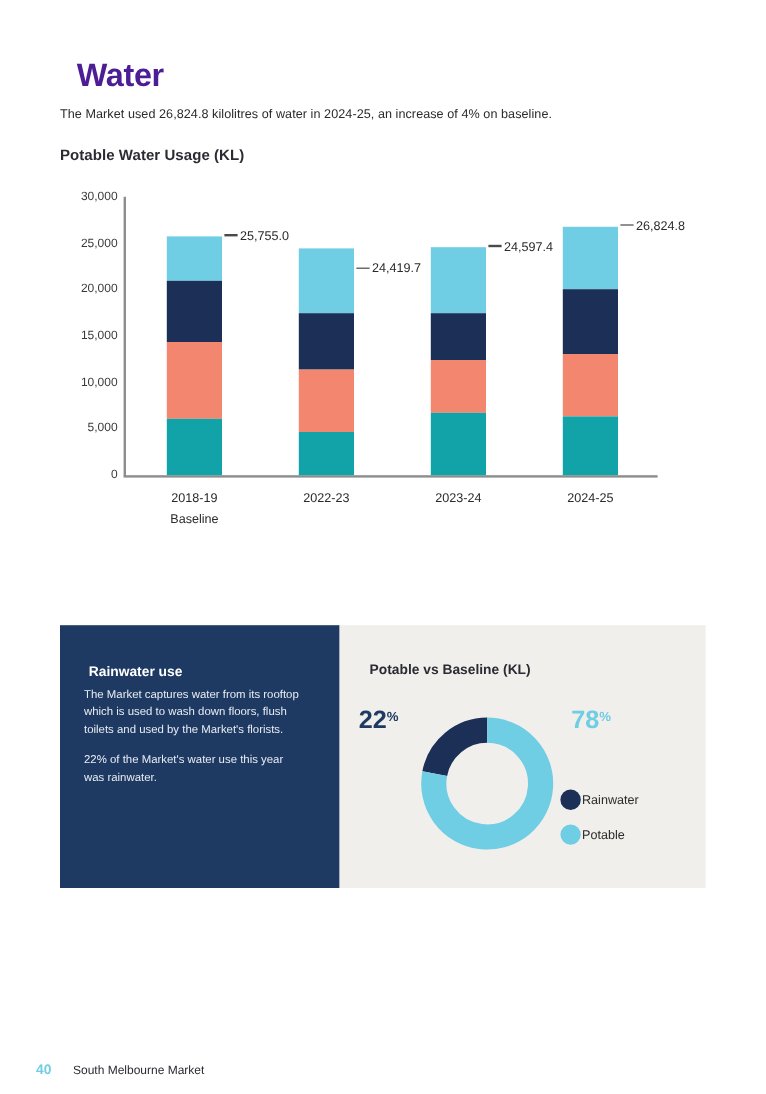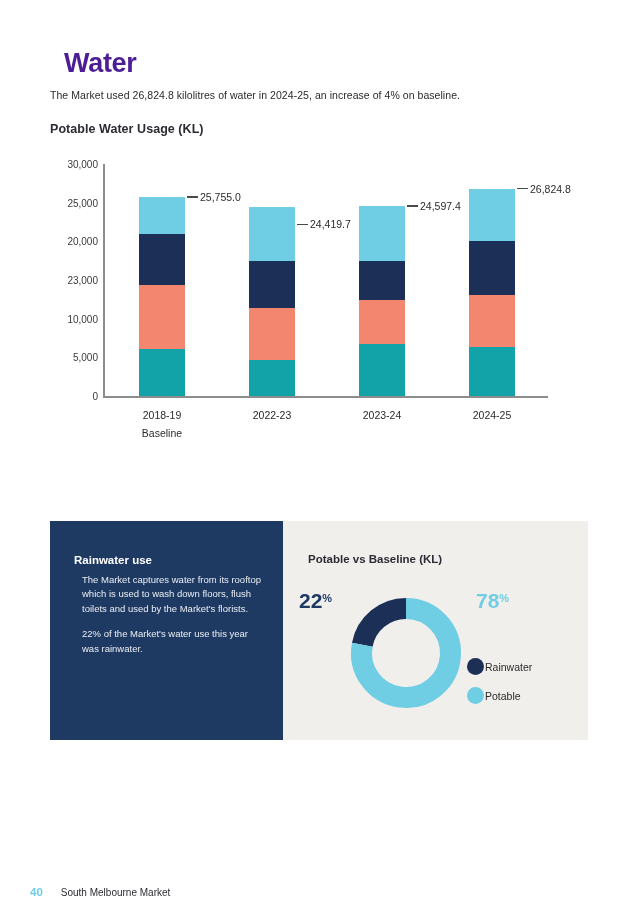--- a/index.html
+++ b/index.html
@@ -166,21 +166,21 @@
   .card-heading {
     position: absolute;
     left: 24px;
     top: 33px;
     font-size: 11.5px;
     font-weight: 700;
     color: #ffffff;
   }
   .card-body {
     position: absolute;
-    left: 32px;
+    left: 20px;
     top: 52px;
     width: 180px;
     font-size: 9.5px;
     line-height: 1.52;
     color: #e9edf3;
   }
   .card-body p + p { margin-top: 11px; }
 
   #donut-panel {
     position: absolute;
@@ -247,21 +247,21 @@
 
   <h1 class="page-title">Water</h1>
   <p class="intro-text">The Market used 26,824.8 kilolitres of water in 2024-25, an increase of 4% on baseline.</p>
   <h2 class="section-title">Potable Water Usage (KL)</h2>
 
   <div id="bar-chart">
     <div class="y-axis-labels">
         <div class="y-tick-label" style="top: 6px;">30,000</div>
         <div class="y-tick-label" style="top: 44.6667px;">25,000</div>
         <div class="y-tick-label" style="top: 83.3333px;">20,000</div>
-        <div class="y-tick-label" style="top: 122px;">23,000</div>
+        <div class="y-tick-label" style="top: 122px;">15,000</div>
         <div class="y-tick-label" style="top: 160.667px;">10,000</div>
         <div class="y-tick-label" style="top: 199.333px;">5,000</div>
         <div class="y-tick-label" style="top: 238px;">0</div>
       </div>
     <div class="axis-line axis-y"></div>
     <div class="axis-line axis-x"></div>
     <div id="bars-layer">
         <div class="bar-group" style="left: 99px; height: 285px;">
           <div class="bar-stack">
             <div class="bar-seg" style="height: 36.772px; background: rgb(111, 205, 228);"></div>

